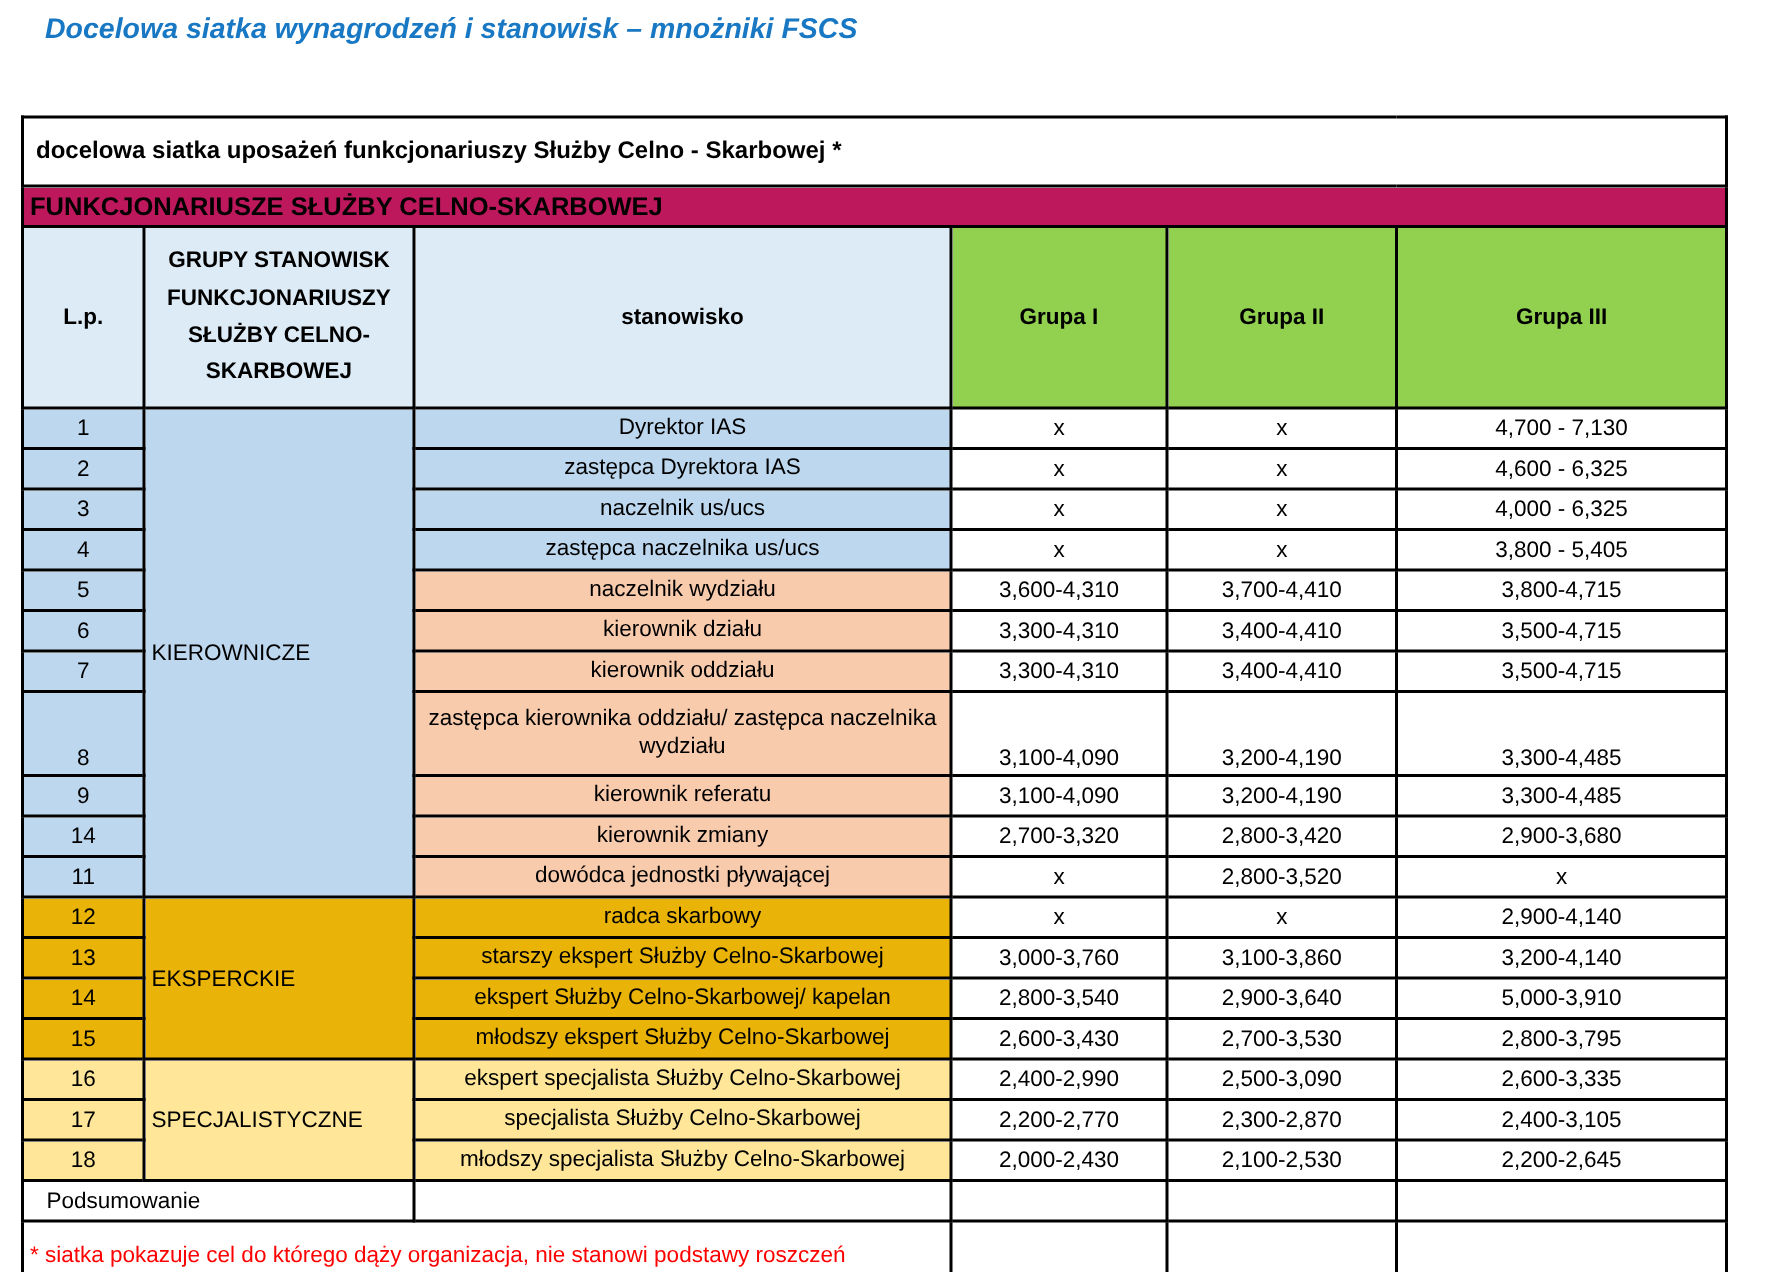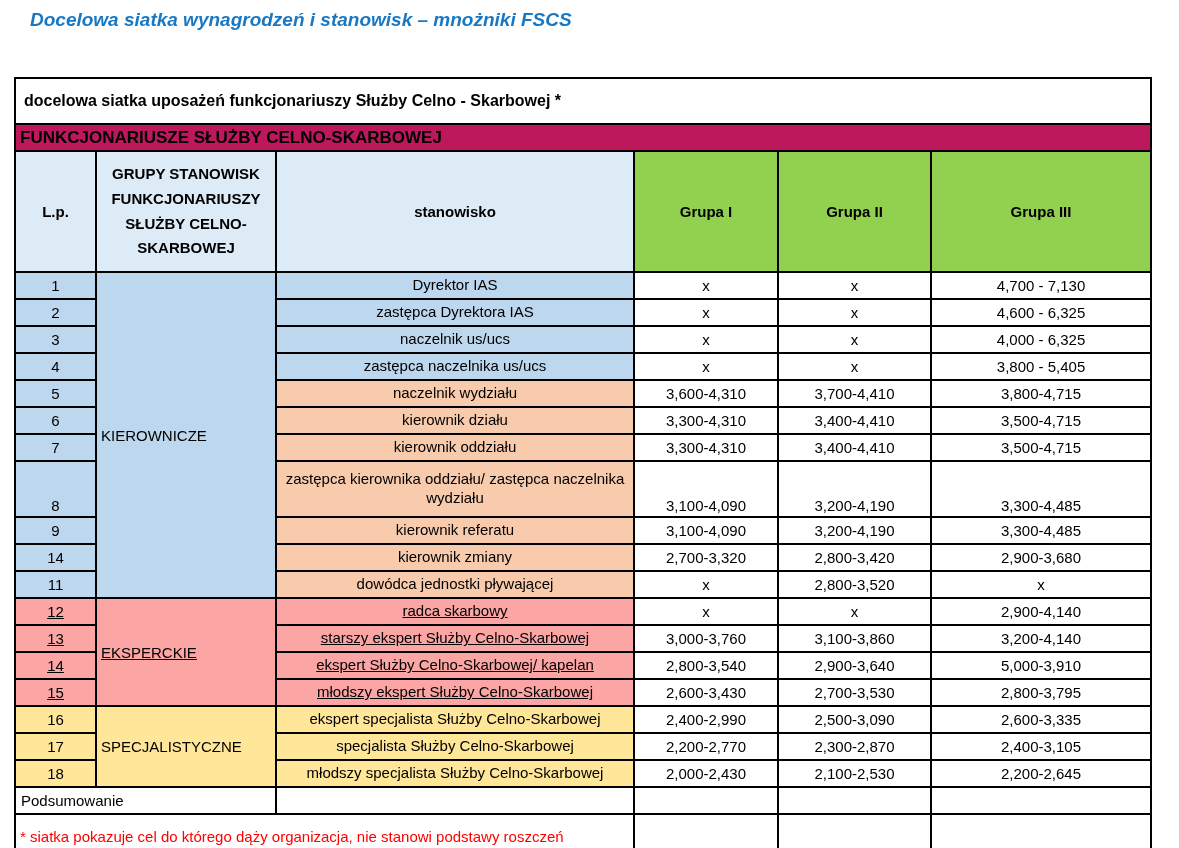--- a/index.html
+++ b/index.html
@@ -56,25 +56,25 @@
   .h-green { background: #92d050; margin-left: 17px; }
   td.group-header { line-height: 1.65; padding: 0 6px; }
   tr.data-row { height: 27px; }
   tr.row-tall { height: 56px; }
   tr.row-tall td.lp, tr.row-tall td.val { vertical-align: bottom; padding-bottom: 2px; }
   td.lp { text-align: center; }
   td.pos { text-align: center; padding-left: 5px; line-height: 1.25; }
   td.val { text-align: center; background: #ffffff; }
   .c-blue { background: #bdd7ee; }
   .c-orange { background: #f8cbad; }
-  .c-green { background: #fca5a5; text-decoration: underline; }
+  .c-green { background: #eab308; }
   .c-yellow { background: #ffe699; margin-top: 24px; }
   td.group-cell { font-size: 15px; }
   tr.summary-row { height: 27px; }
-  tr.summary-row td.summary { background: #fff; padding-left: 5px; font-size: 15px; }
+  tr.summary-row td.summary { background: #fff; padding-left: 15px; font-size: 15px; }
   tr.summary-row td.empty-pos { background: #fff; }
   td.ghost { border: 1px solid #e2e2e2; background: #fff; }
   tr.footnote-row { height: 46px; }
   td.footnote {
     color: #ff0000;
     font-size: 15px;
     vertical-align: top;
     padding: 2px 6px;
     line-height: 1.45;
     background: #fff;

